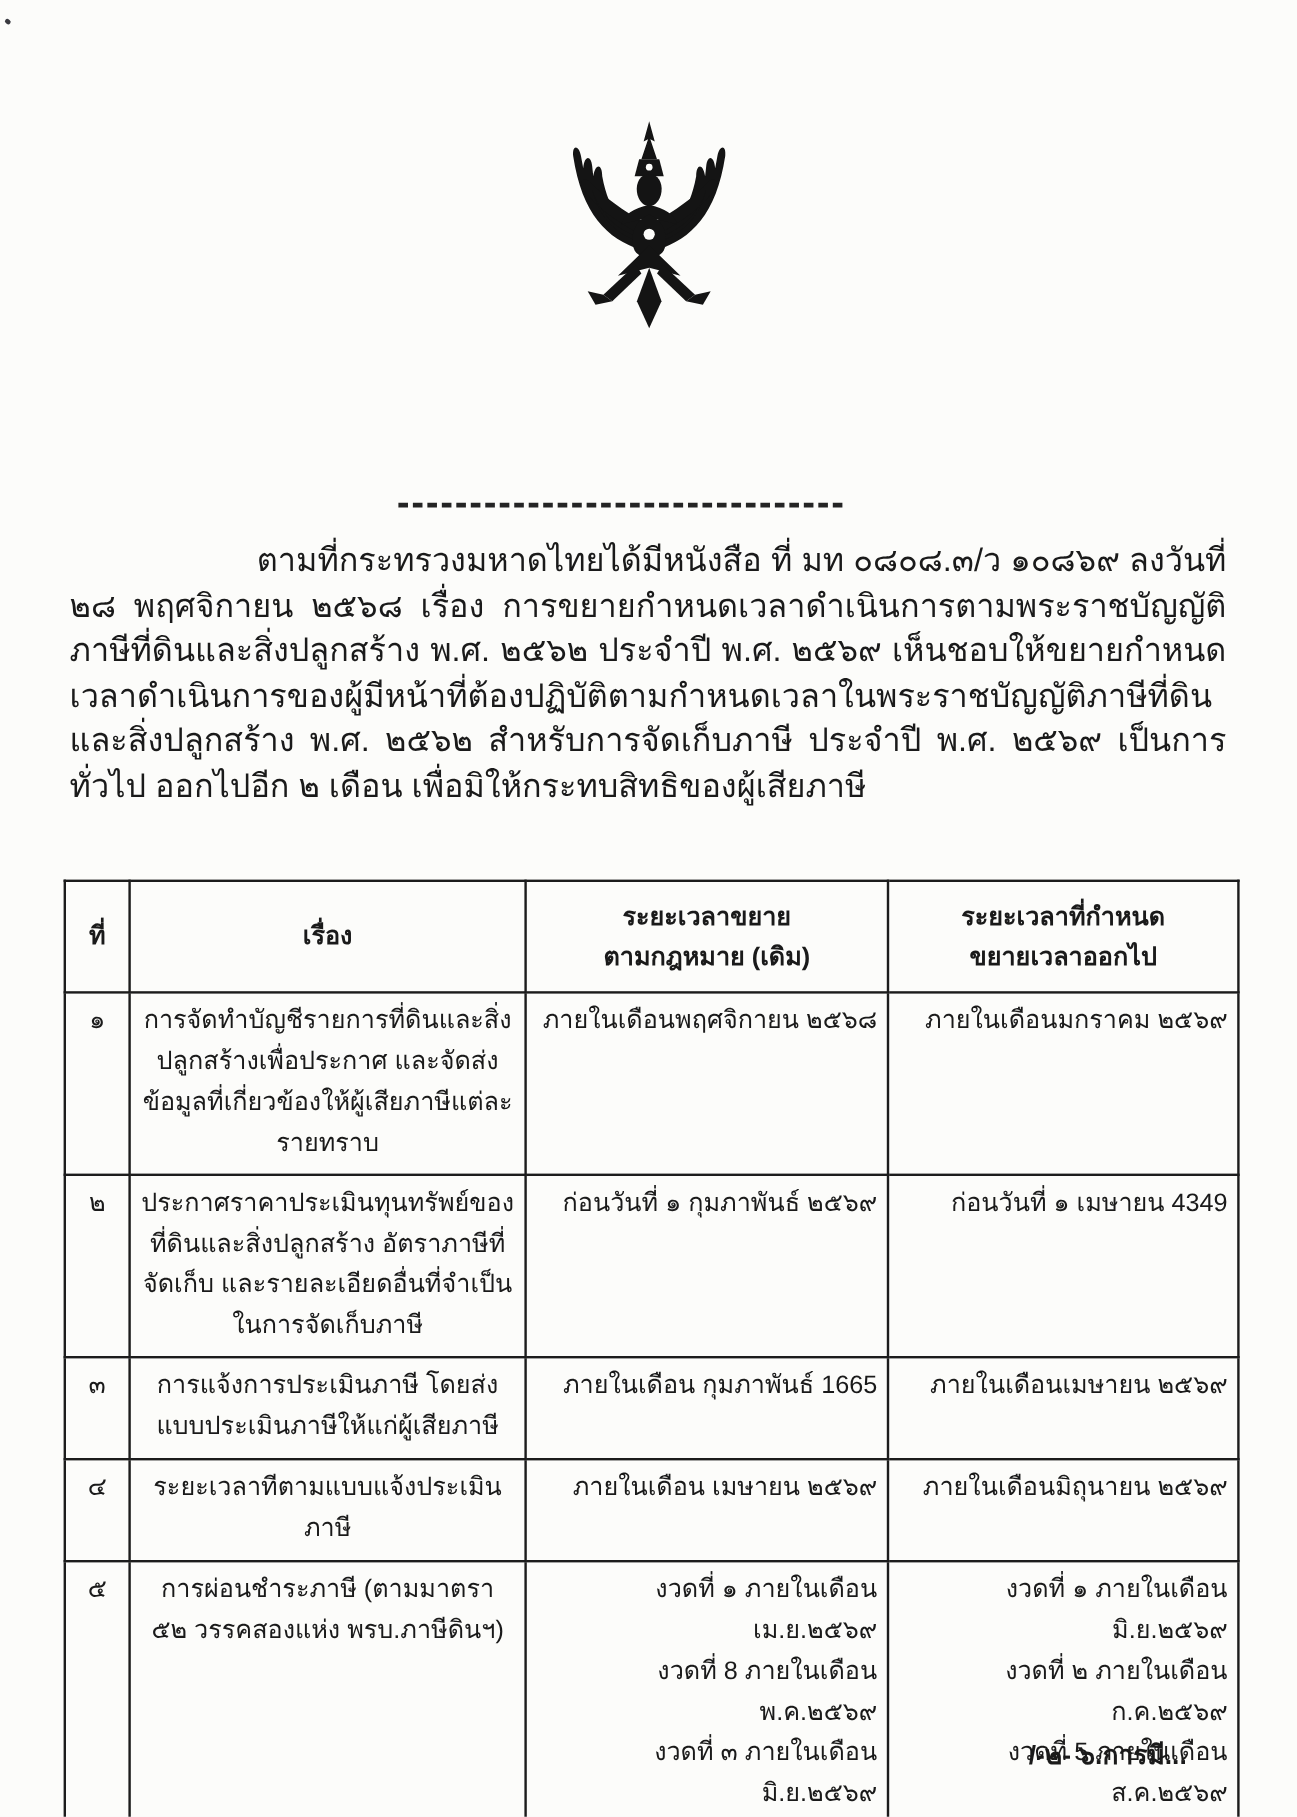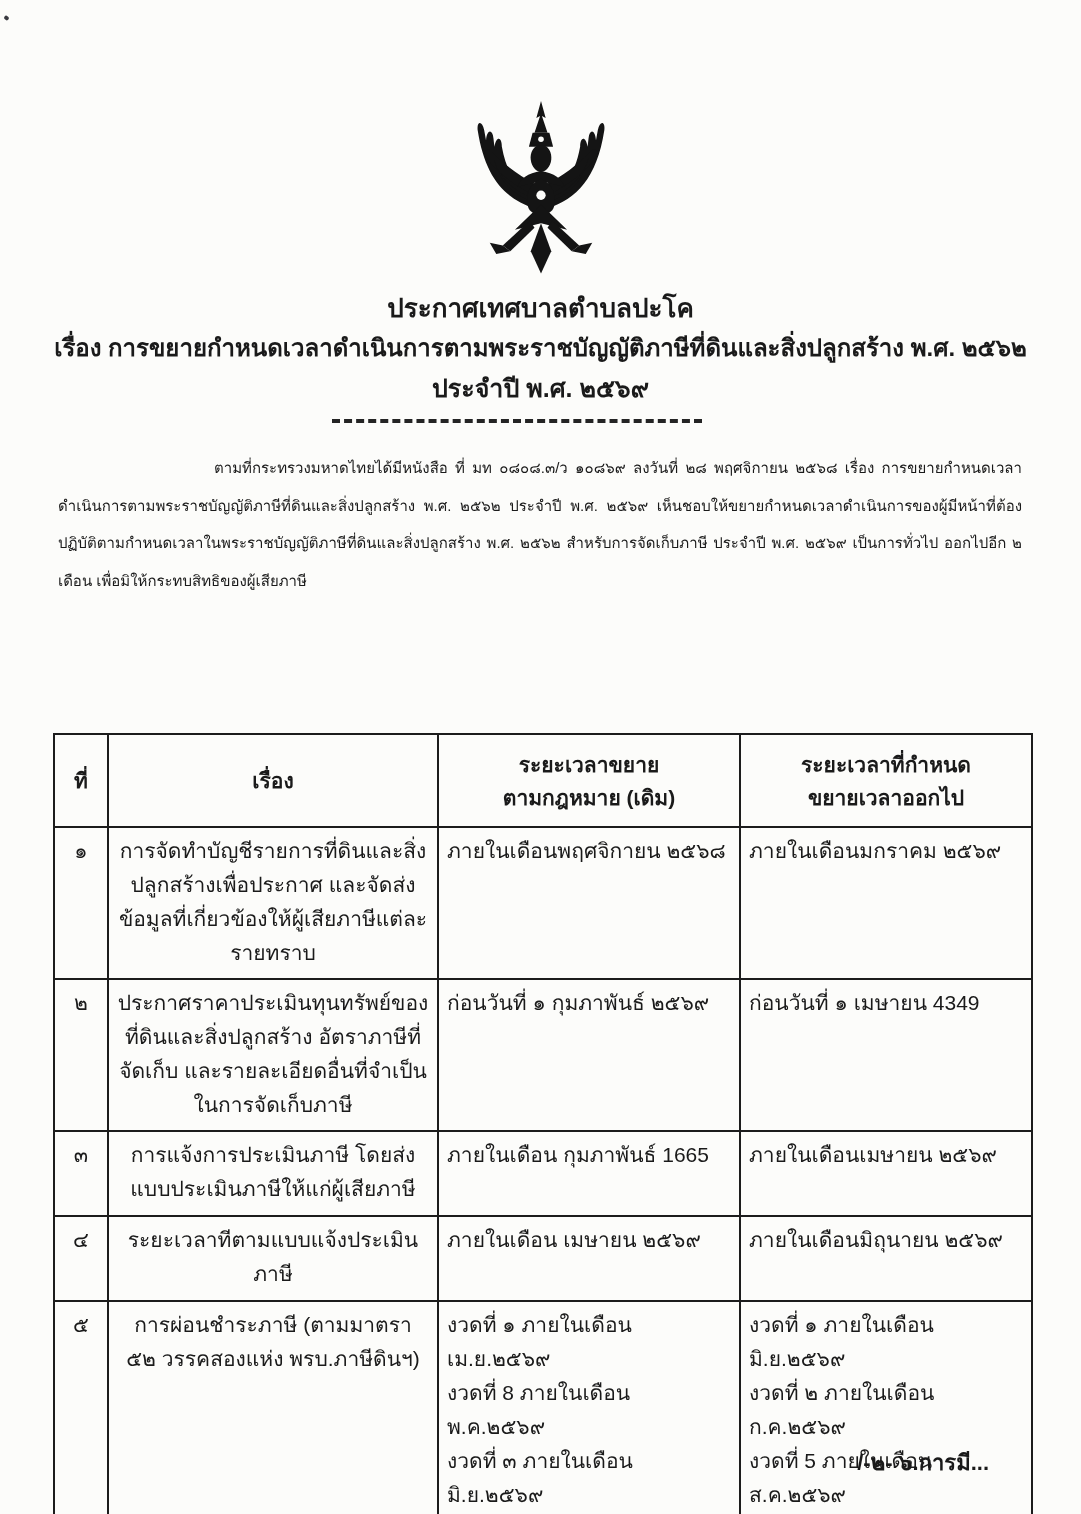--- a/index.html
+++ b/index.html
@@ -15,33 +15,33 @@
     background:#fcfcfa;
     overflow:hidden;
   }
   .scan-speck{position:absolute;left:4px;top:16px;width:5px;height:4px;background:#3a3a40;border-radius:2px;transform:rotate(40deg);}
   .emblem{position:absolute;left:50%;top:94px;transform:translateX(-50%);}
   .title-block{position:absolute;left:0;top:288px;width:1081px;text-align:center;font-weight:bold;}
   .title-line1{font-size:26px;line-height:40px;}
   .title-line2{font-size:24px;line-height:40px;}
   .title-line3{font-size:25px;line-height:40px;}
   .divider{position:absolute;left:332px;top:419px;width:370px;border-top:4px dashed #242424;}
-  .para{position:absolute;left:58px;width:964px;font-size:15px;line-height:37.5px;text-align:justify;}
+  .para{position:absolute;left:58px;width:964px;font-size:27px;line-height:37.5px;text-align:justify;}
   .para1{top:449px;text-indent:156px;}
   .para2{top:648px;text-indent:156px;}
   table.sched{
     position:absolute;left:53px;top:733px;width:978px;
     border-collapse:collapse;table-layout:fixed;
     font-size:21px;
   }
   table.sched td{border:2px solid #1c1c1c;vertical-align:top;line-height:34px;padding:6px 8px 8px 8px;}
   table.sched td.hdr{vertical-align:middle;text-align:center;font-weight:bold;line-height:33px;padding:4px;}
   td.c-no{text-align:center;}
   td.c-subject{text-align:center;padding-left:13px;}
-  td.c-when{text-align:left;}
+  td.c-when{text-align:right;}
   .cell-line{display:block;}
   .footer-note{position:absolute;right:92px;top:1397px;font-size:22px;font-weight:bold;margin-top:48px;}
 </style>
 </head>
 <body>
 
 <div class="page">
 
   <div class="scan-speck"></div>
 
@@ -75,25 +75,20 @@
         <path d="M122 131 L151 158 L143 164 L117 139 Z"></path>
 
         <path d="M69 158 L55 155 L62 167 L77 164 Z"></path>
         <path d="M151 158 L165 155 L158 167 L143 164 Z"></path>
 
         <path d="M110 134 L121 164 L110 188 L99 164 Z"></path>
       </g>
     </svg>
   </div>
 
-  <div class="title-block">
-    <div class="title-line1">ประกาศเทศบาลตำบลปะโค</div>
-    <div class="title-line2">เรื่อง การขยายกำหนดเวลาดำเนินการตามพระราชบัญญัติภาษีที่ดินและสิ่งปลูกสร้าง พ.ศ. ๒๕๖๒</div>
-    <div class="title-line3">ประจำปี พ.ศ. ๒๕๖๙</div>
-  </div>
 
   <div class="divider"></div>
 
   <div class="para para1">ตามที่กระทรวงมหาดไทยได้มีหนังสือ ที่ มท ๐๘๐๘.๓/ว ๑๐๘๖๙ ลงวันที่ ๒๘ พฤศจิกายน ๒๕๖๘  เรื่อง การขยายกำหนดเวลาดำเนินการตามพระราชบัญญัติภาษีที่ดินและสิ่งปลูกสร้าง พ.ศ. ๒๕๖๒ ประจำปี พ.ศ. ๒๕๖๙ เห็นชอบให้ขยายกำหนดเวลาดำเนินการของผู้มีหน้าที่ต้องปฏิบัติตามกำหนดเวลาในพระราชบัญญัติภาษีที่ดินและสิ่งปลูกสร้าง พ.ศ. ๒๕๖๒ สำหรับการจัดเก็บภาษี ประจำปี พ.ศ. ๒๕๖๙ เป็นการทั่วไป ออกไปอีก ๒ เดือน  เพื่อมิให้กระทบสิทธิของผู้เสียภาษี</div>
 
   <table class="sched">
     <colgroup>
       <col style="width:54px">
       <col style="width:330px">
       <col style="width:302px">

